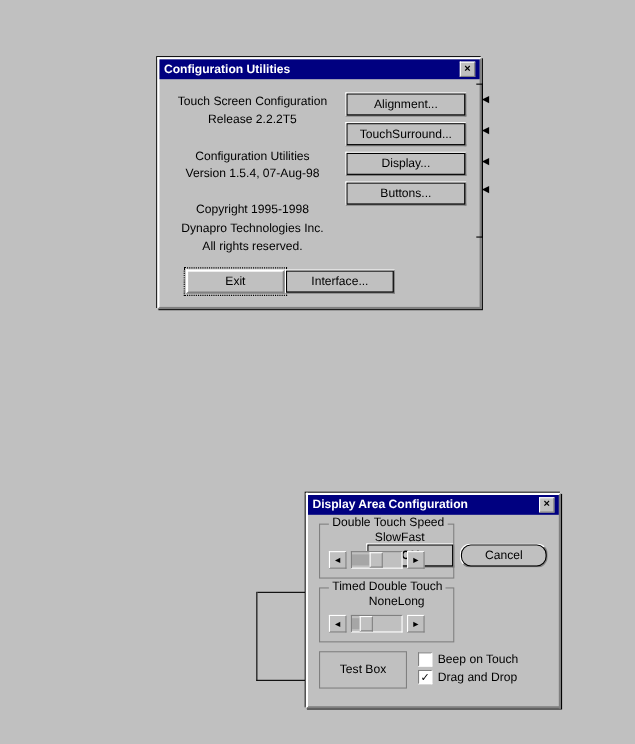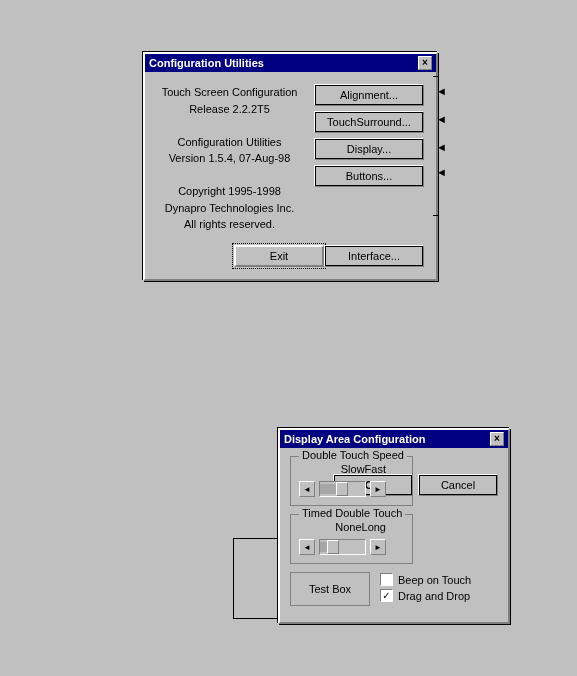--- a/index.html
+++ b/index.html
@@ -101,31 +101,31 @@
       align-items: flex-start;
     }
 
     #config-window .right-buttons .win-btn {
       width: 110px;
       font-size: 11px;
     }
 
     #config-window .bottom-row {
       display: flex;
-      justify-content: flex-end;
-      padding: 0 12px 12px 6px;
+      justify-content: flex-start;
+      padding: 0 12px 12px 24px;
     }
 
     #config-window .bottom-row .win-btn {
       width: 90px;
     }
 
     
     #display-window {
-      top: 428px;
+      top: 448px;
       left: 278px;
       width: 232px;
     }
 
     #display-window .content {
       padding: 8px 10px;
     }
 
     .group-box {
       border: 1px solid #808080;
@@ -310,21 +310,21 @@
 <div class="win-window" id="display-window">
   <div class="win-titlebar">
     <span class="win-title-text">Display Area Configuration</span>
     <div class="win-close-btn">×</div>
   </div>
 
   <div class="content" style="position:relative;">
 
     <div class="display-right-btns">
       <button class="win-btn" style="width:65px; font-weight:bold; background:#c0c0c0;">OK</button>
-      <button class="win-btn" style="width:65px;">Cancel</button>
+      <button class="win-btn" style="width:65px;border-radius:10px;">Cancel</button>
     </div>
 
     <div class="group-box" style="margin-right:85px;">
       <span class="group-box-label">Double Touch Speed</span>
       <div class="slider-label-row">
         <span>Slow</span>
         <span>Fast</span>
       </div>
       <div class="slider-row">
         <div class="slider-arrow">◄</div>

